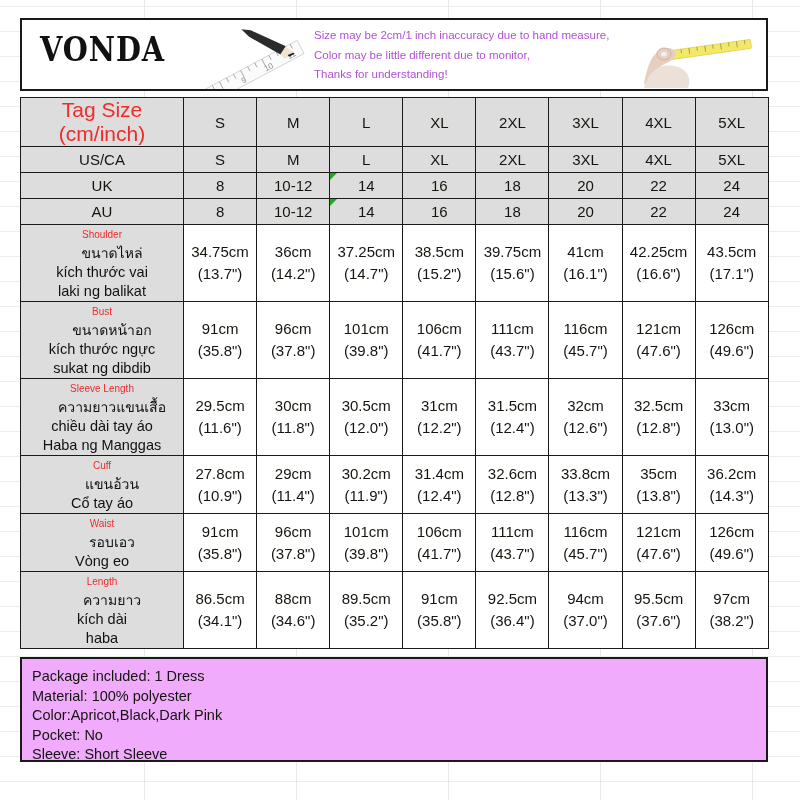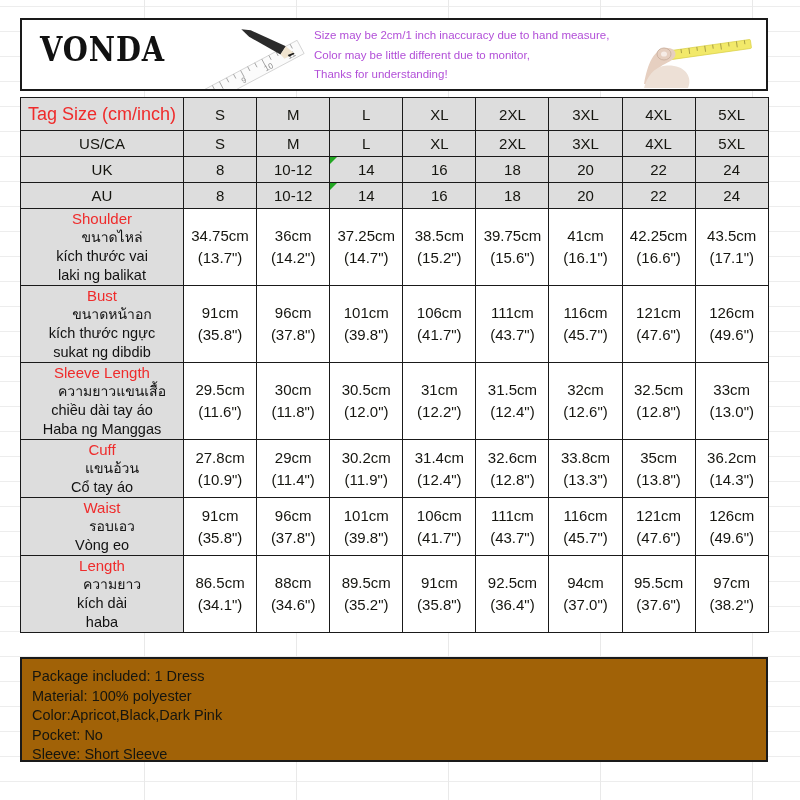--- a/index.html
+++ b/index.html
@@ -110,37 +110,37 @@
   col.c-label { width: 163px; }
   col.c-size  { width: 73.1px; }
 
   td.hdr {
     background: #dddddd;
     height: 32px;
     font-size: 16px;
   }
   td.hdr.tag {
     color: #ef2b2b;
-    font-size: 18px;
+    font-size: 21px;
     font-weight: 400;
   }
   td.hdr.small {
     height: 25px;
     font-size: 15px;
     margin-top: 12px;
   }
 
   td.rowlabel {
     background: #dddddd;
     line-height: 19px;
     padding: 3px 2px;
   }
   td.rowlabel .en {
     color: #ef2b2b;
-    font-size: 15px;
+    font-size: 10px;
     display: block;
   }
   td.rowlabel .loc {
     color: #111;
     font-size: 14.5px;
     display: block;
   }
   td.rowlabel .loc.th { font-family: "DejaVu Sans", sans-serif; font-size: 14px; padding-left: 20px; }
 
   td.val {
@@ -164,21 +164,21 @@
   }
 
   
   .info-box {
     position: absolute;
     left: 20px;
     top: 657px;
     width: 748px;
     height: 105px;
     border: 2px solid #1a1a1a;
-    background: #a16207;
+    background: #f0abfc;
     box-sizing: border-box;
     padding: 8px 0 0 10px;
   }
   .info-box div {
     font-size: 14.5px;
     line-height: 19.5px;
     color: #15150f;
     white-space: nowrap;
   }
 </style>

